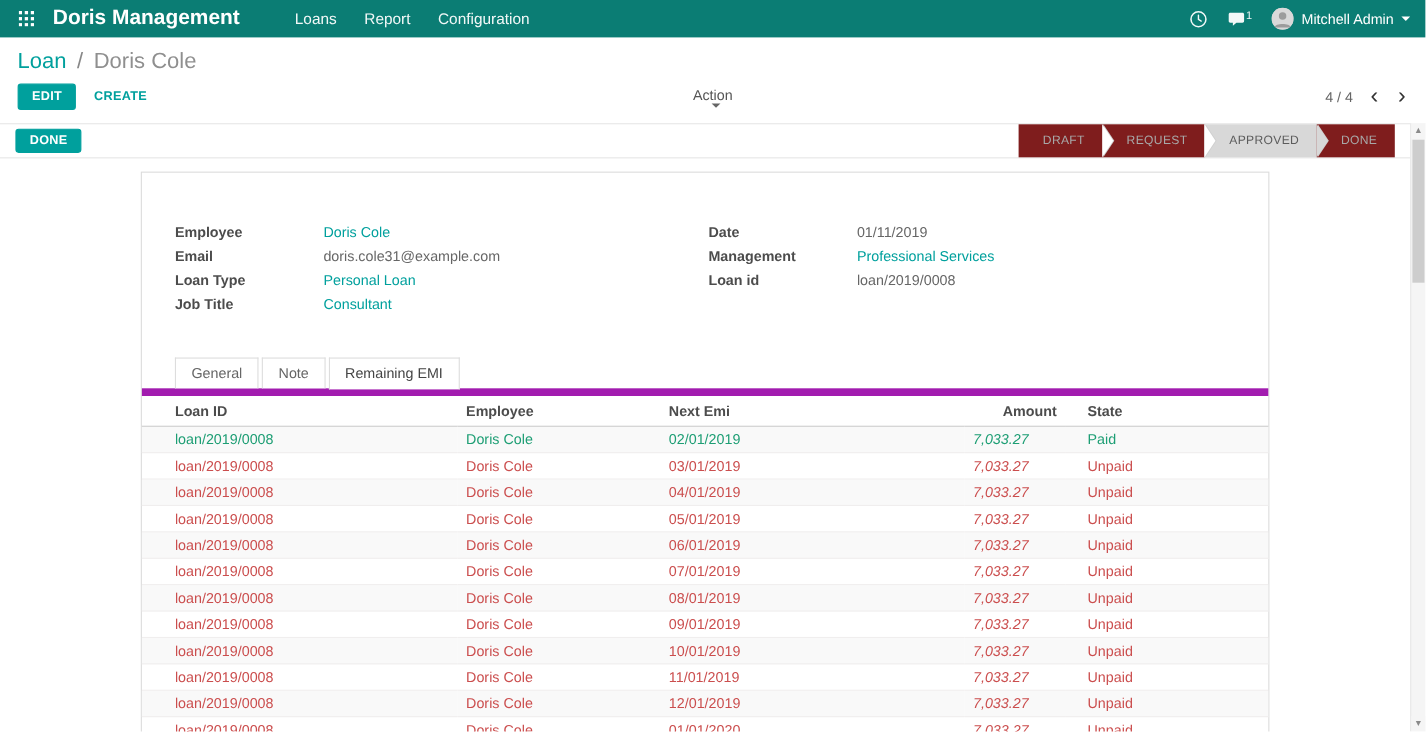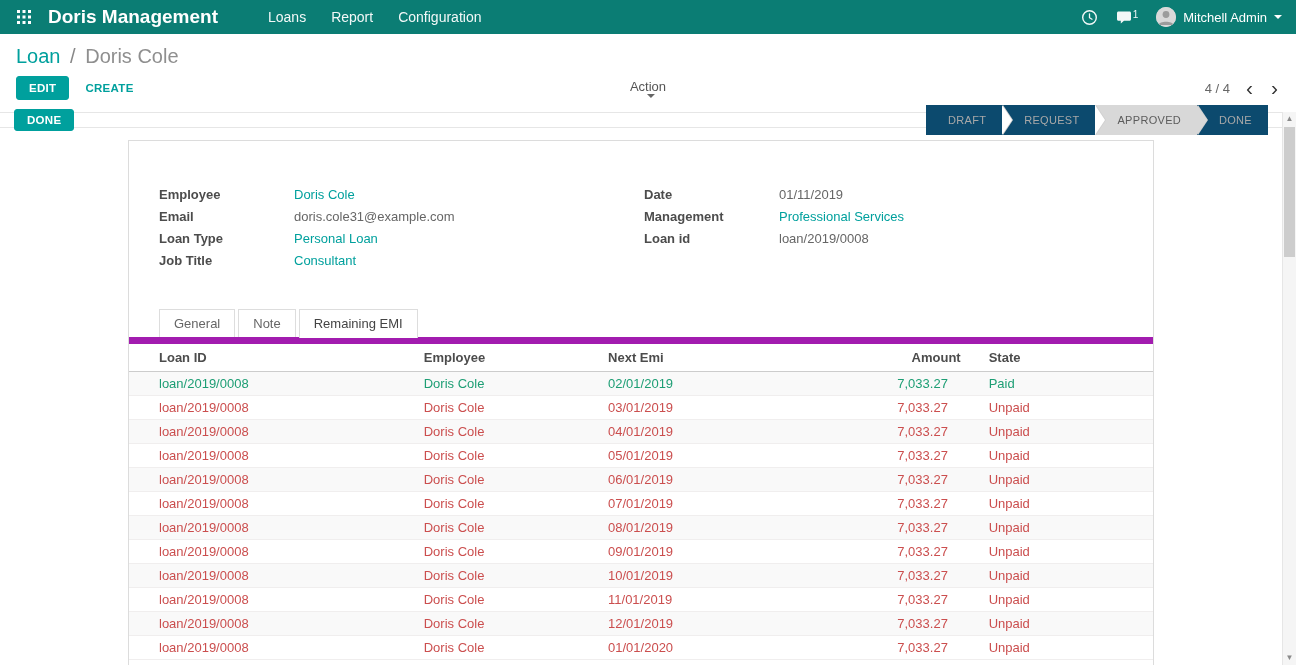--- a/index.html
+++ b/index.html
@@ -41,29 +41,29 @@
   }
   .action-dd {
     position:absolute; left:50%; transform:translateX(-50%);
     color:#555; font-size:13px; cursor:pointer; display:flex; align-items:center;flex-direction:column;
   }
   .pager { margin-left:auto; display:flex; align-items:center; gap:14px; }
   .pager-count { color:#666; font-size:13px; }
   .pager-btn { font-size:21px; line-height:18px; color:#333; cursor:pointer; padding:0 2px; }
   
   .status-strip {
-    height:16px; margin-right:14px; background:#fff;
+    height:32px; margin-right:14px; background:#fff;
     border-top:1px solid #e6e6e6; border-bottom:1px solid #e6e6e6;
     display:flex; align-items:center; padding-left:14px;
   }
   .status-strip .btn-primary { padding:4px 12px; }
   .steps { margin-left:auto; display:flex; height:30px; margin-right:14px; }
   .step {
     position:relative; height:30px; line-height:30px; padding:0 16px 0 22px;
-    font-size:11px; font-weight:500; color:#a8a8a8; background:#0c4a6e; cursor:pointer; letter-spacing:.3px;
+    font-size:11px; font-weight:500; color:#a8a8a8; background:#7f1d1d; cursor:pointer; letter-spacing:.3px;
   }
   .step:not(:last-child)::before {
     content:""; position:absolute; top:0; right:-11px; width:0; height:0; z-index:1;
     border-top:15px solid transparent; border-bottom:15px solid transparent; border-left:10px solid #cfcfcf;
   }
   .step:not(:last-child)::after {
     content:""; position:absolute; top:0; right:-10px; width:0; height:0; z-index:2;
     border-top:15px solid transparent; border-bottom:15px solid transparent; border-left:10px solid #fff;
   }
   .step.active { background:var(--step_active_bg,#d8d8d8); color:#5c5c5c; font-weight:400; }
@@ -94,21 +94,21 @@
     text-align:left; font-weight:bold; color:#4c4c4c; padding:6px 8px;
     border-bottom:1px solid #ccc; white-space:nowrap;
   }
   thead th:nth-child(1) { width:28%; padding-left:30px; }
   thead th:nth-child(2) { width:18%; }
   thead th:nth-child(3) { width:27%; }
   thead th:nth-child(4) { width:9%;  text-align:right; }
   thead th:nth-child(5) { padding-left:20px; }
   tbody td { padding:4px 8px; border-bottom:1px solid #f0eeee; cursor:pointer; }
   tbody td.c-loan_id { padding-left:30px; }
-  tbody td.c-amount { text-align:center; }
+  tbody td.c-amount { text-align:left;font-style:italic; }
   tbody td.c-state { padding-left:20px; }
   tbody tr:nth-child(odd) { background:#f9f9f9; }
   tr.row-unpaid td { color:var(--danger,#cb4e4e); }
   tr.row-paid td { color:var(--success,#1d9e74); }
   
   .scrollbar {
     position:absolute; top:112px; right:0; width:14px; height:553px;
     background:#f5f5f5; border-left:1px solid #e6e6e6;
   }
   .sb-arrow {

